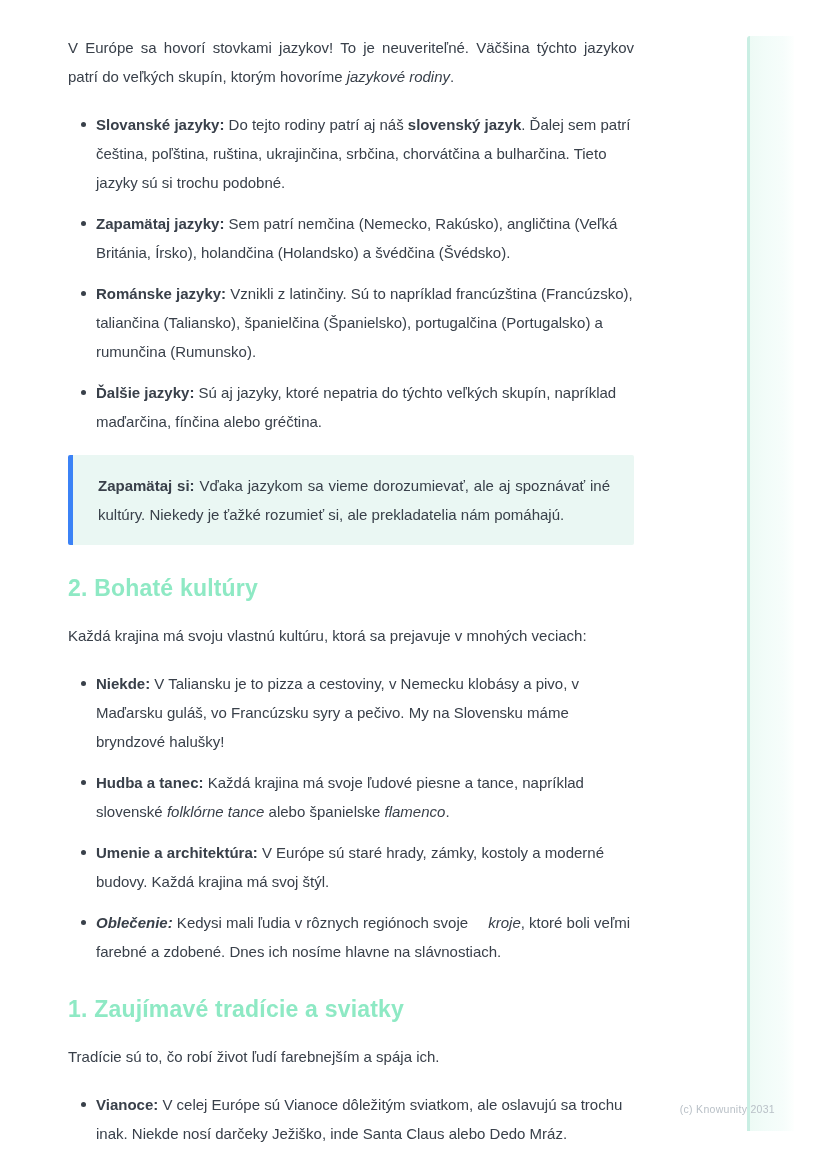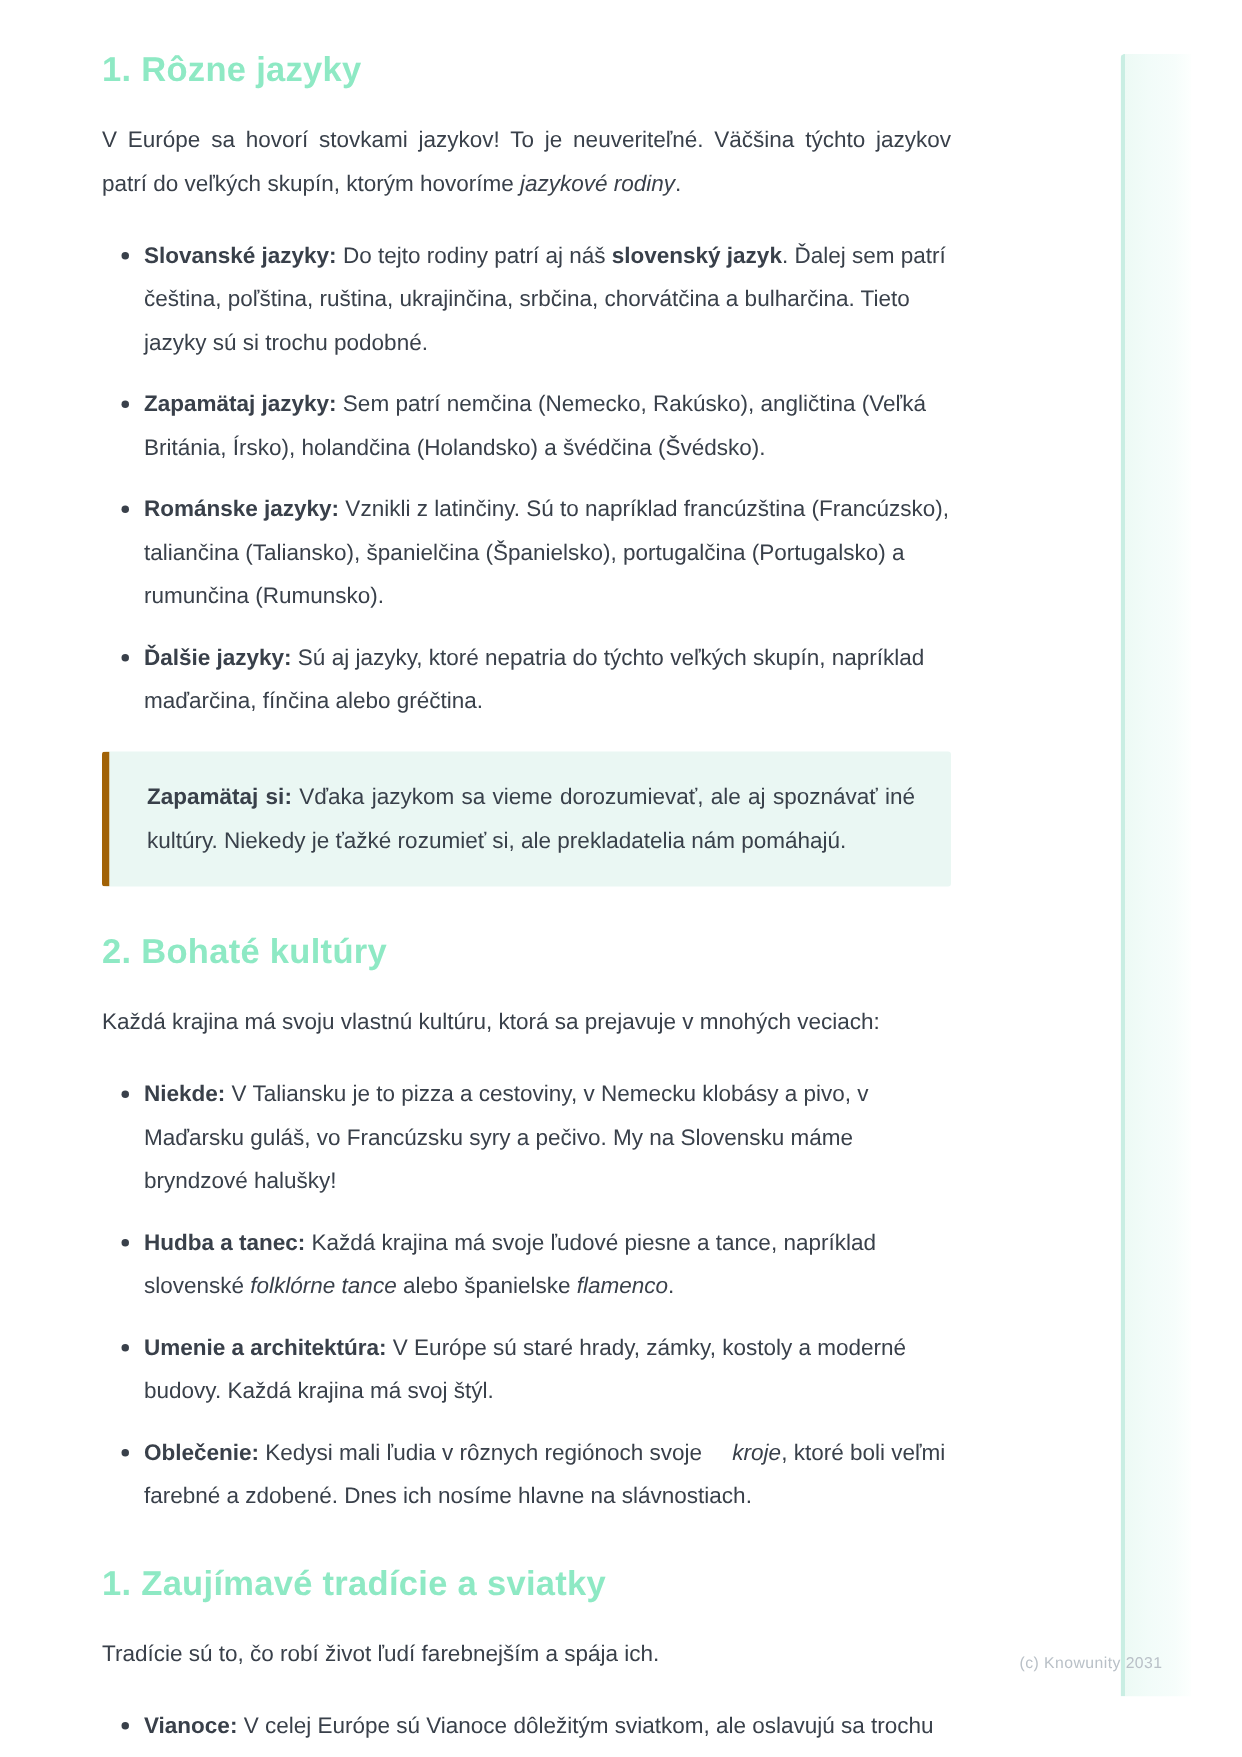--- a/index.html
+++ b/index.html
@@ -65,21 +65,21 @@
     left: -15px;
     top: 12px;
     width: 5px;
     height: 5px;
     border-radius: 50%;
     background: #39404A;
   }
 
   .callout {
     margin-top: 19px;
-    border-left: 5px solid #a16207;
+    border-left: 5px solid #3b82f6;
     background: #eaf7f3;
     border-radius: 2px;
     padding: 16px 24px 16px 25px;
   }
   .callout .para { margin: 0; }
 
   .footer {
     position: absolute;
     right: 53px;
     top: 1102px;
@@ -91,41 +91,40 @@
   }
 </style>
 </head>
 <body>
 
 <div class="side-strip"></div>
 
 <main class="content">
 
   <section>
-    <h2 class="heading">1. Rôzne jazyky</h2>
     <p class="para justify"><span>V Európe sa hovorí stovkami jazykov! To je neuveriteľné. Väčšina týchto jazykov patrí do veľkých skupín, ktorým hovoríme </span><span style="font-style: italic;">jazykové rodiny</span><span>.</span></p>
     <ul class="bullets">
       <li><span style="font-weight: 700;">Slovanské jazyky:</span><span> Do tejto rodiny patrí aj náš </span><span style="font-weight: 700;">slovenský jazyk</span><span>. Ďalej sem patrí čeština, poľština, ruština, ukrajinčina, srbčina, chorvátčina a bulharčina. Tieto jazyky sú si trochu podobné.</span></li>
       <li><span style="font-weight: 700;">Zapamätaj jazyky:</span><span> Sem patrí nemčina (Nemecko, Rakúsko), angličtina (Veľká Británia, Írsko), holandčina (Holandsko) a švédčina (Švédsko).</span></li>
       <li><span style="font-weight: 700;">Románske jazyky:</span><span> Vznikli z latinčiny. Sú to napríklad francúzština (Francúzsko), taliančina (Taliansko), španielčina (Španielsko), portugalčina (Portugalsko) a rumunčina (Rumunsko).</span></li>
       <li><span style="font-weight: 700;">Ďalšie jazyky:</span><span> Sú aj jazyky, ktoré nepatria do týchto veľkých skupín, napríklad maďarčina, fínčina alebo gréčtina.</span></li>
     </ul>
     <div class="callout">
       <p class="para justify"><span style="font-weight: 700;">Zapamätaj si:</span><span> Vďaka jazykom sa vieme dorozumievať, ale aj spoznávať iné kultúry. Niekedy je ťažké rozumieť si, ale prekladatelia nám pomáhajú.</span></p>
     </div>
   </section>
 
   <section>
     <h2 class="heading">2. Bohaté kultúry</h2>
     <p class="para"><span>Každá krajina má svoju vlastnú kultúru, ktorá sa prejavuje v mnohých veciach:</span></p>
     <ul class="bullets">
       <li><span style="font-weight: 700;">Niekde:</span><span> V Taliansku je to pizza a cestoviny, v Nemecku klobásy a pivo, v Maďarsku guláš, vo Francúzsku syry a pečivo. My na Slovensku máme bryndzové halušky!</span></li>
       <li><span style="font-weight: 700;">Hudba a tanec:</span><span> Každá krajina má svoje ľudové piesne a tance, napríklad slovenské </span><span style="font-style: italic;">folklórne tance</span><span> alebo španielske </span><span style="font-style: italic;">flamenco</span><span>.</span></li>
       <li><span style="font-weight: 700;">Umenie a architektúra:</span><span> V Európe sú staré hrady, zámky, kostoly a moderné budovy. Každá krajina má svoj štýl.</span></li>
-      <li><span style="font-weight: 700;">Oblečenie:</span><span> Kedysi mali ľudia v rôznych regiónoch svoje </span><span style="font-style: italic; margin-left: 16px;">kroje</span><span>, ktoré boli veľmi farebné a zdobené. Dnes ich nosíme hlavne na slávnostiach.</span></li>
+      <li><span style="font-weight: 700; font-style: italic;">Oblečenie:</span><span> Kedysi mali ľudia v rôznych regiónoch svoje </span><span style="font-style: italic; margin-left: 16px;">kroje</span><span>, ktoré boli veľmi farebné a zdobené. Dnes ich nosíme hlavne na slávnostiach.</span></li>
     </ul>
   </section>
 
   <section>
     <h2 class="heading">1. Zaujímavé tradície a sviatky</h2>
     <p class="para"><span>Tradície sú to, čo robí život ľudí farebnejším a spája ich.</span></p>
     <ul class="bullets">
       <li><span style="font-weight: 700;">Vianoce:</span><span> V celej Európe sú Vianoce dôležitým sviatkom, ale oslavujú sa trochu inak. Niekde nosí darčeky Ježiško, inde Santa Claus alebo Dedo Mráz.</span></li>
     </ul>
   </section>

